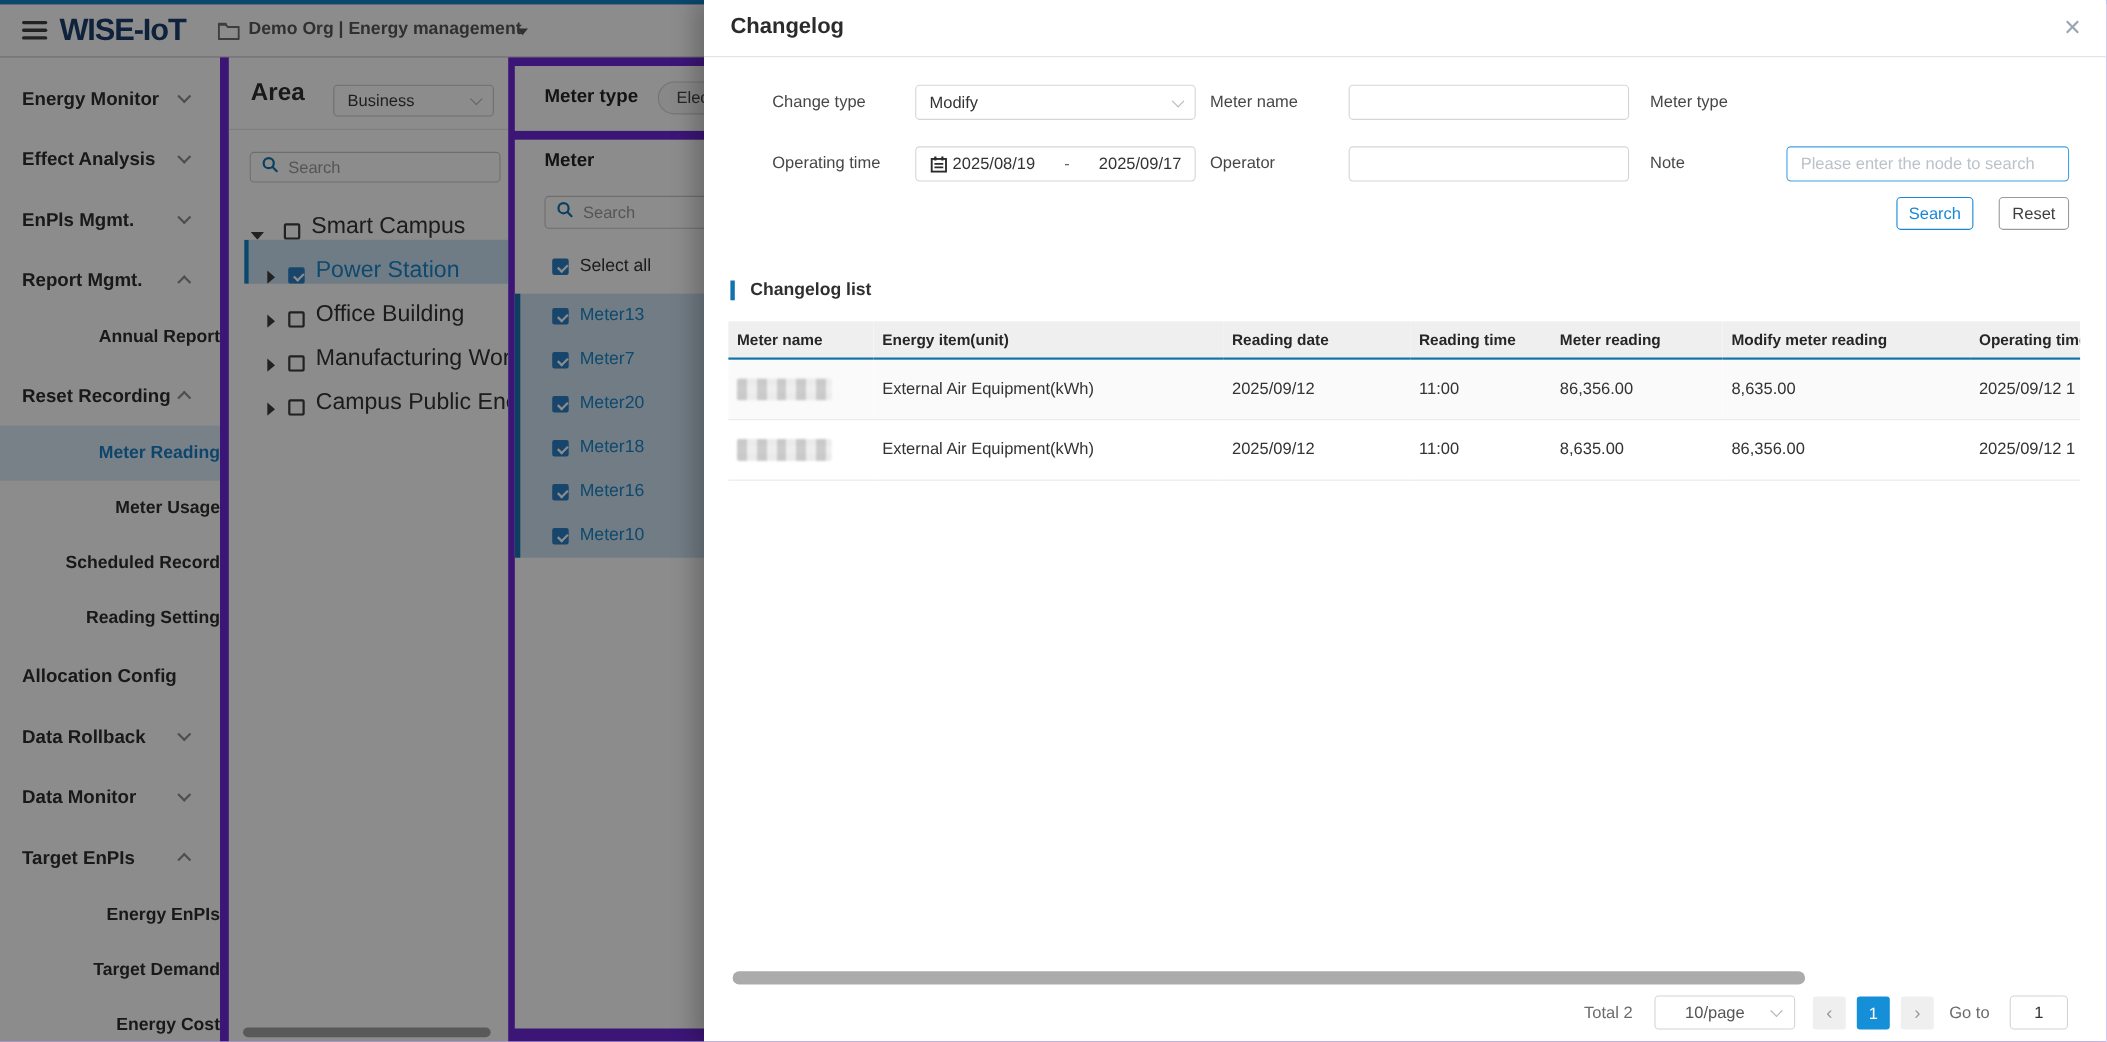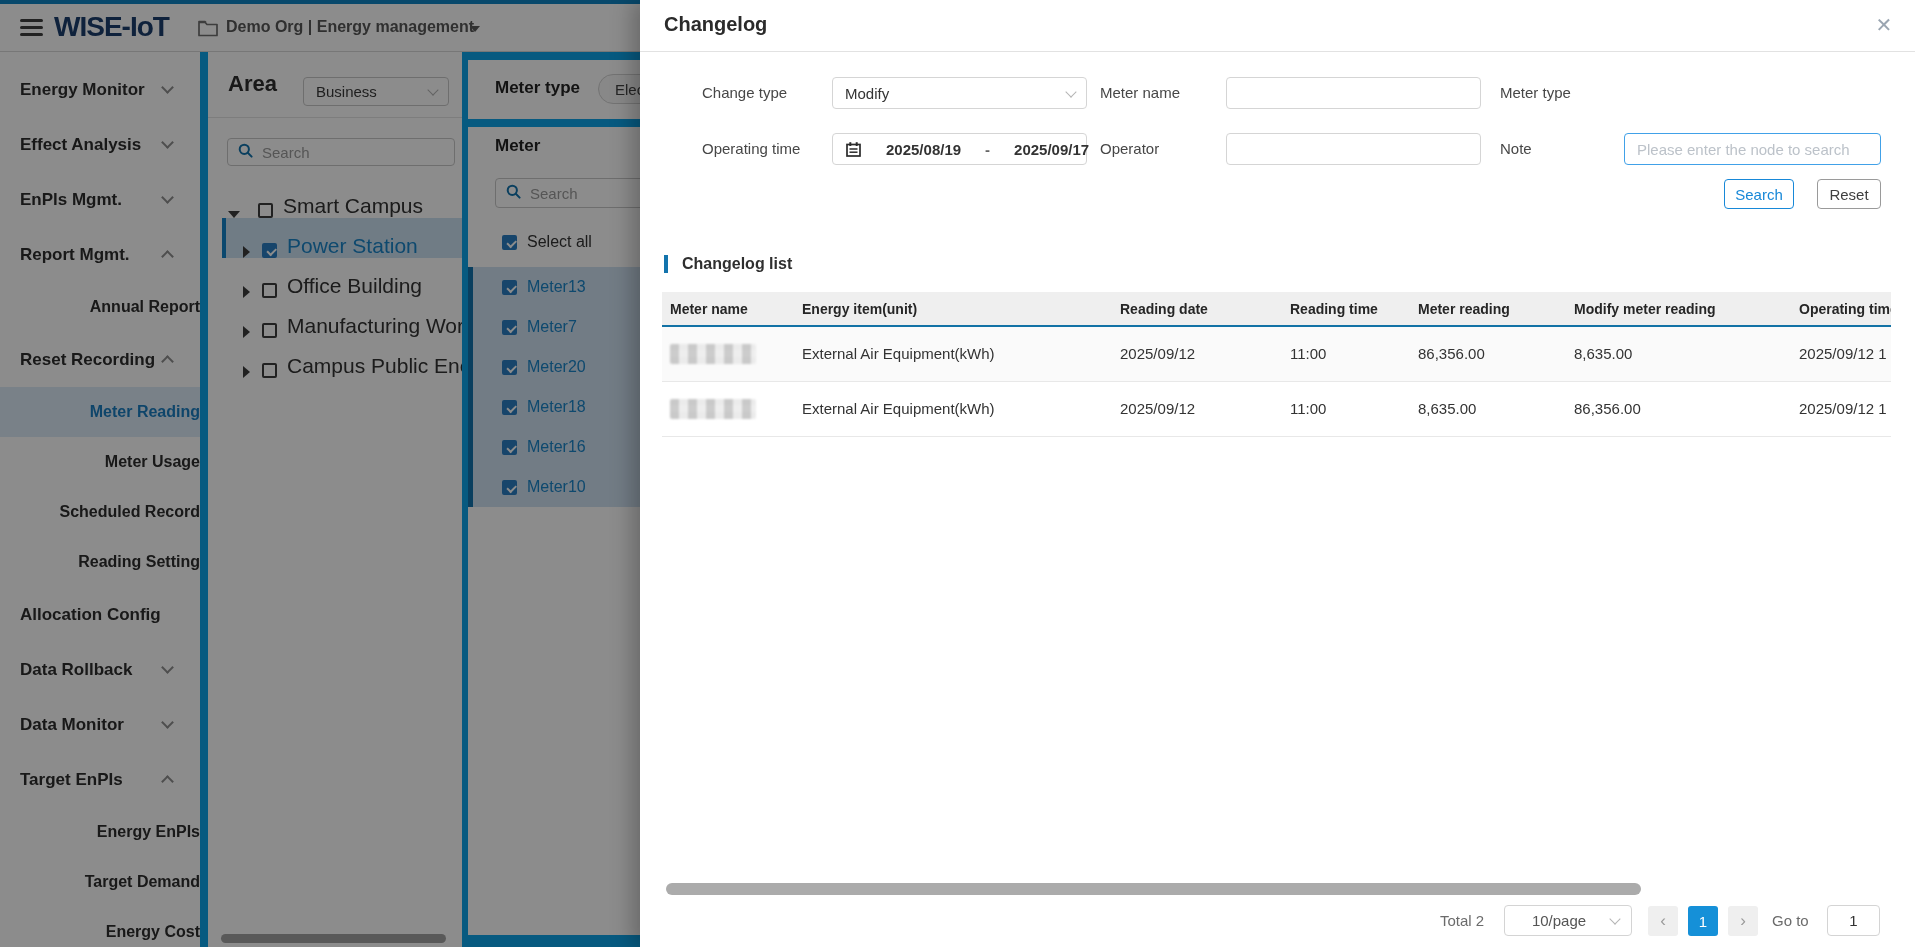--- a/index.html
+++ b/index.html
@@ -1,18 +1,18 @@
 <!DOCTYPE html>
 <html><head>
 <meta charset="utf-8">
 <style>
   * { margin:0; padding:0; box-sizing:border-box; }
   html,body { width:1915px; height:947px; overflow:hidden; }
   body { font-family:"Liberation Sans","DejaVu Sans",sans-serif; background:#e8e8e8; position:relative; }
-  .stage { position:absolute; inset:0; width:1915px; height:947px; background:#0ea5e9; overflow:hidden; }
+  .stage { position:absolute; inset:0; width:1915px; height:947px; background:#6d28d9; overflow:hidden; }
 
   
   .topstrip { position:absolute; left:0; top:0; width:1915px; height:4px; background:#0f86c5; z-index:2; }
   .topbar { position:absolute; left:0; top:4px; width:1915px; height:48px; background:#ffffff; border-bottom:1px solid #d9d9d9; z-index:2; }
   .hamburger { position:absolute; left:20px; top:15px; width:23px; height:17px; display:flex; flex-direction:column; justify-content:space-between; cursor:pointer; }
   .hamburger span { display:block; height:3px; background:#3f3f3f; border-radius:2px; }
   .logo { position:absolute; left:54px; top:7px; font-size:28px; font-weight:bold; letter-spacing:-1px; color:#1c3e6d; }
   .folder-ic { position:absolute; left:197px; top:14px; }
   .orgname { position:absolute; left:226px; top:14px; font-size:16px; font-weight:bold; color:#585858; white-space:nowrap; }
   .org-caret { position:absolute; left:470px; top:22px; width:0; height:0; border-left:5px solid transparent; border-right:5px solid transparent; border-top:6px solid #5a5a5a; }
@@ -81,21 +81,21 @@
 
   .flt-label { position:absolute; font-size:15px; color:#474747; line-height:32px; white-space:nowrap; }
   .flt-ctl { position:absolute; height:32px; border:1px solid #d5d5d5; border-radius:4px; background:#fff; display:flex; align-items:center; padding:0 12px; font-size:15px; color:#333; cursor:pointer; }
   .flt-input { position:absolute; height:32px; border:1px solid #d5d5d5; border-radius:4px; background:#fff; padding:0 12px; font-size:15px; color:#333; font-family:inherit; outline:none; }
   .flt-input.note { border-color:#41a1e8; }
   .flt-input::placeholder { color:#bcc2c9; }
   .r1 { top:77px; } .r2 { top:133px; }
   .c1l { left:62px; } .c1c { left:192px; width:255px; }
   .c2l { left:460px; } .c2c { left:586px; width:255px; }
   .c3l { left:860px; } .c3c { left:984px; width:257px; }
-  .dates { display:flex; align-items:flex-end; width:100%; gap:24px;font-weight:bold; }
+  .dates { display:flex; align-items:flex-end; width:100%; gap:4px; }
   .dates .d { font-size:15px; color:#333; }
   .dates .sep { flex:1; text-align:center; color:#666; }
 
   .btn { position:absolute; border-radius:4px; background:#fff; font-size:15px; display:flex; align-items:center; justify-content:center; cursor:pointer; font-family:inherit; }
   .btn.search { left:1084px; top:179px; width:70px; height:30px; border:1px solid #1788d8; color:#1788d8; }
   .btn.reset { left:1177px; top:179px; width:64px; height:30px; border:1px solid #9a9a9a; color:#3f3f3f; }
 
   .list-head { position:absolute; left:24px; top:255px; display:flex; align-items:center; }
   .list-bar { width:4px; height:18px; background:#1374ad; margin-right:14px; }
   .list-title { font-size:16px; font-weight:bold; color:#2f2f2f; }

